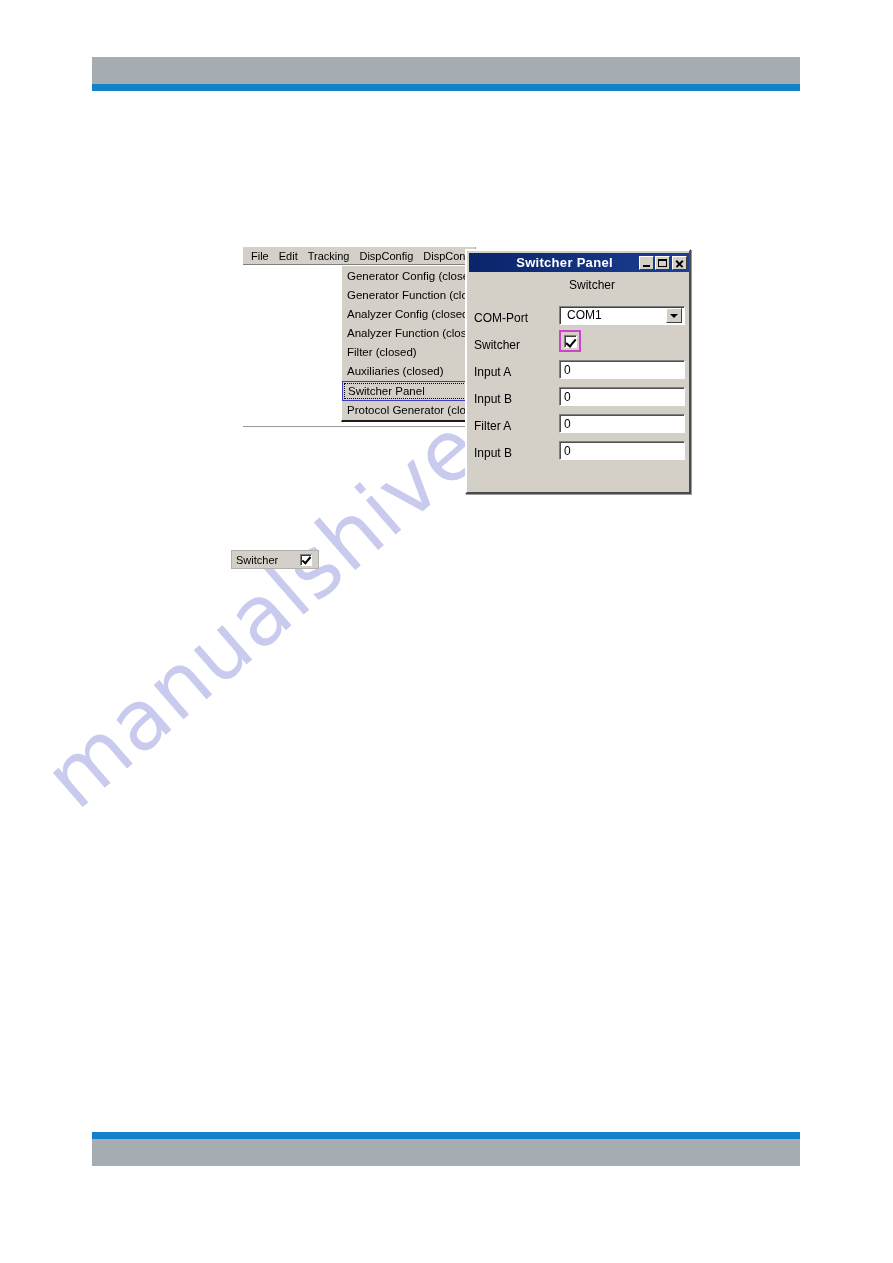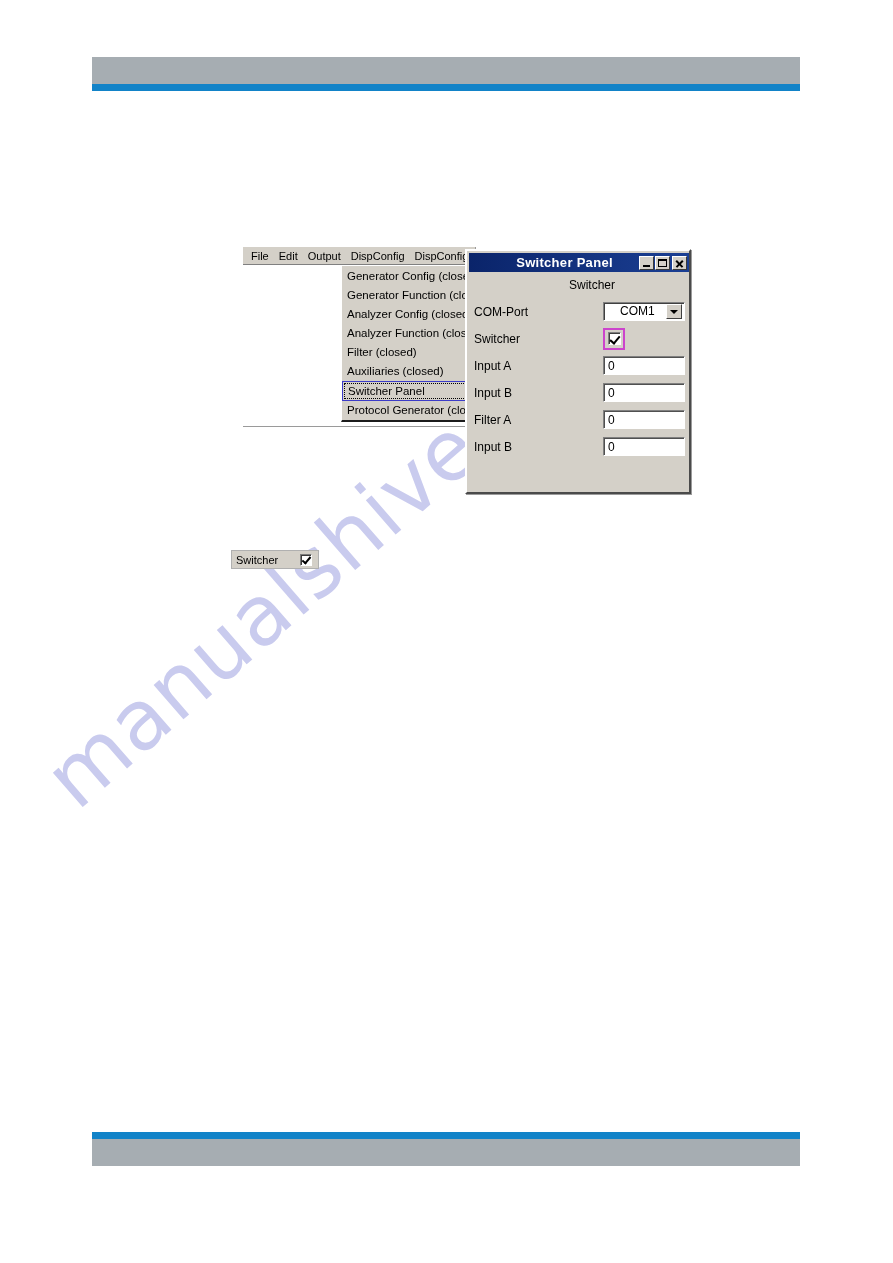--- a/index.html
+++ b/index.html
@@ -246,24 +246,23 @@
   }
   .group-label {
     text-align: center;
     font-size: 12px;
     color: #000000;
     padding: 4px 0 6px 28px;
     line-height: 14px;
   }
   .field-row {
     display: flex;
-    align-items: center;
+    align-items: flex-end;
     height: 27px;
     position: relative;
-    gap: 44px;
   }
   .field-label {
     width: 88px;
     flex: none;
     font-size: 12px;
     color: #000000;
     padding-left: 3px;
     box-sizing: border-box;
     line-height: 14px;
   }
@@ -278,21 +277,21 @@
     box-shadow: inset 1px 1px 0 #404040;
     display: flex;
     align-items: center;
     box-sizing: border-box;
     position: relative;
   }
   .combo-value {
     flex: 1;
     font-size: 12px;
     color: #000000;
-    padding-left: 16px;
+    padding-left: 7px;
     line-height: 17px;
   }
   .combo-arrow {
     width: 16px;
     height: 15px;
     margin-right: 2px;
     background: #d4d0c8;
     border-top: 1px solid #ffffff;
     border-left: 1px solid #ffffff;
     border-right: 1px solid #404040;
@@ -422,21 +421,21 @@
   <div class="watermark-text">manualshive.com</div>
 </div>
 
 <div class="shot">
 
   <div class="app-window"></div>
 
   <div class="menubar">
     <span class="menubar-item">File</span>
     <span class="menubar-item">Edit</span>
-    <span class="menubar-item">Output</span>
+    <span class="menubar-item">Tracking</span>
     <span class="menubar-item">DispConfig</span>
     <span class="menubar-item">DispConfig</span>
   </div>
 
   <div class="dropdown">
     <div class="dropdown-item">Generator Config (closed)</div>
     <div class="dropdown-item">Generator Function (closed)</div>
     <div class="dropdown-item">Analyzer Config (closed)</div>
     <div class="dropdown-item">Analyzer Function (closed)</div>
     <div class="dropdown-item">Filter (closed)</div>

